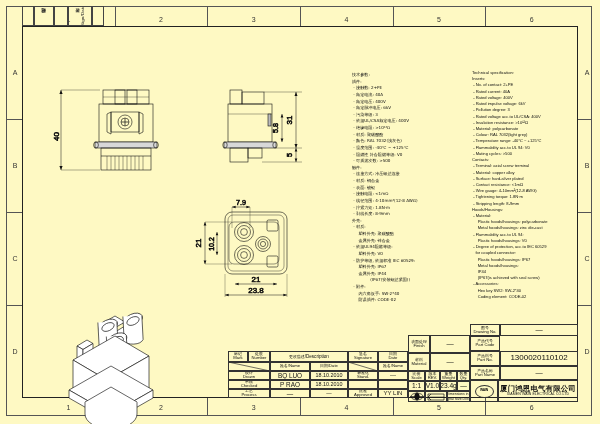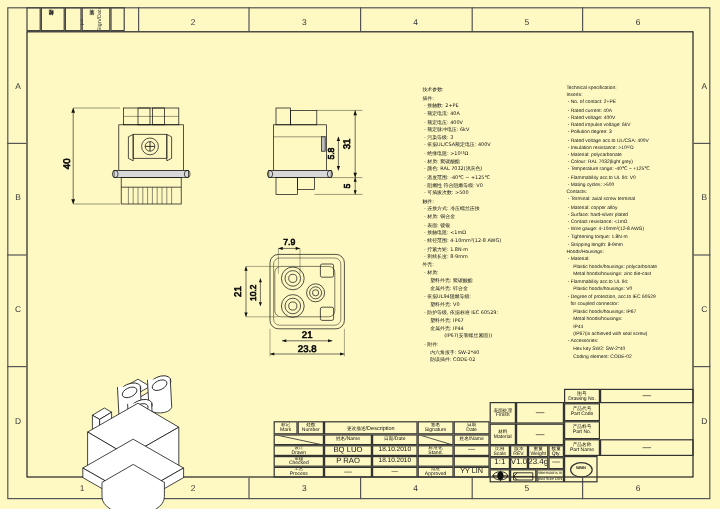--- a/index.html
+++ b/index.html
@@ -534,26 +534,31 @@
 
   <div class="tb" style="left:470px;top:336px;width:30px;height:15px;">
     <span class="cn">产品代号</span>
     <span class="en">Part Code</span>
   </div>
 
   <div class="tb" style="left:470px;top:351px;width:30px;height:15px;">
     <span class="cn">产品料号</span>
     <span class="en">Part No.</span>
   </div>
+  <div class="tb big" style="left:500px;top:351px;width:78px;height:15px;">1300020110102</div>
 
   <div class="tb" style="left:470px;top:366px;width:30px;height:14px;">
     <span class="cn">产品名称</span>
     <span class="en">Part Name</span>
   </div>
   <div class="tb val" style="left:500px;top:366px;width:78px;height:14px;">—</div>
 
   <div class="tb" style="left:470px;top:380px;width:28px;height:22px;">
     <div class="logomark">
       <span>WAIN</span>
     </div>
   </div>
+  <div class="tb" style="left:498px;top:380px;width:80px;height:22px;">
+    <span class="logo-cn">厦门鸿恩电气有限公司</span>
+    <span class="logo-en">XIAMEN WAIN ELECTRICAL CO.LTD</span>
+  </div>
 
 </div>
 
 </body></html>

